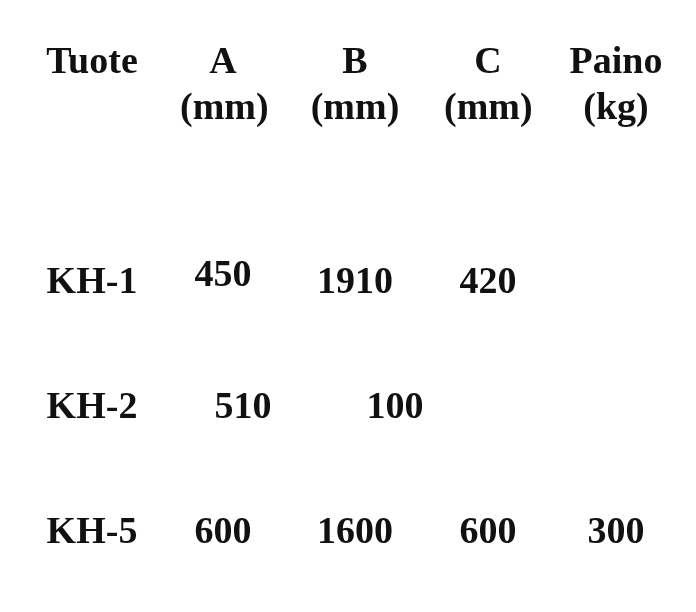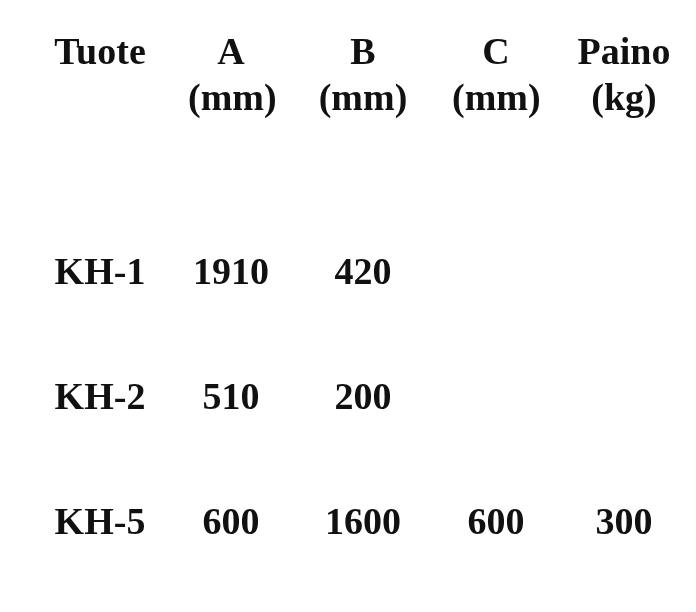--- a/index.html
+++ b/index.html
@@ -13,33 +13,34 @@
     height: 612px;
     background: #ffffff;
     color: #111111;
     font-family: "Liberation Serif", serif;
     font-weight: 700;
     font-size: 38px;
     overflow: hidden;
   }
   .trow {
     position: absolute;
-    left: 12px;
+    left: 4px;
     width: 596px;
     display: grid;
     grid-template-columns: 176px 86px 178px 88px 168px;
+    margin-top: 9px;
   }
   .trow .cell {
     text-align: center;
     line-height: 46px;
     white-space: nowrap;
   }
   .header-row { top: 28px; }
   .row-1 { top: 248px; }
-  .row-2 { top: 373px; }
+  .row-2 { top: 373px; gap: 20px; }
   .row-3 { top: 498px; }
   .cell .unit { line-height: 46px; }
   
   .raised { transform: translateY(-7px); }
 </style>
 </head>
 <body>
 
 <div class="sheet">
 
@@ -61,28 +62,29 @@
       <div class="unit">(mm)</div>
     </div>
     <div class="cell">
       <div class="title">Paino</div>
       <div class="unit">(kg)</div>
     </div>
   </div>
 
   <div class="trow row-1">
     <div class="cell">KH-1</div>
+    <div class="cell raised">450</div>
     <div class="cell">1910</div>
     <div class="cell">420</div>
   </div>
 
   <div class="trow row-2">
     <div class="cell">KH-2</div>
     <div class="cell">510</div>
-    <div class="cell">200</div>
+    <div class="cell">100</div>
   </div>
 
   <div class="trow row-3">
     <div class="cell">KH-5</div>
     <div class="cell">600</div>
     <div class="cell">1600</div>
     <div class="cell">600</div>
     <div class="cell">300</div>
   </div>
 

